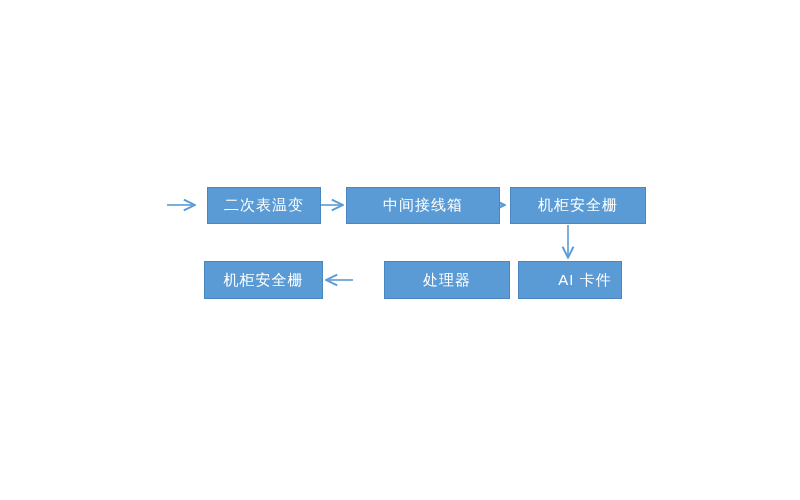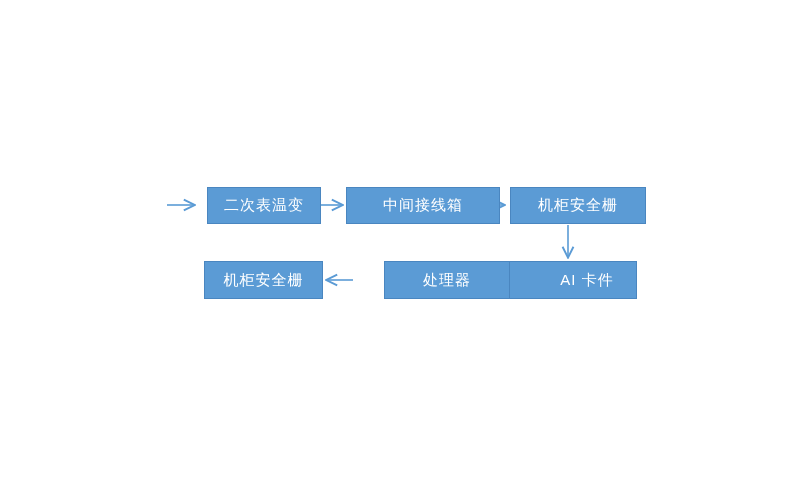--- a/index.html
+++ b/index.html
@@ -28,21 +28,21 @@
     text-align: center;
     letter-spacing: 1px;
     user-select: none;
   }
   
   .n-primary   { left: 36px;  top: 187px; width: 130px; height: 37px; }
   .n-secondary { left: 198px; top: 187px; width: 114px; height: 37px; margin-left: 9px; }
   .n-junction  { left: 346px; top: 187px; width: 154px; height: 37px; }
   .n-barrier   { left: 510px; top: 187px; width: 136px; height: 37px; }
   
-  .n-aicard    { left: 507px; top: 261px; width: 130px; height: 38px; padding-left: 30px; }
+  .n-aicard    { left: 518px; top: 261px; width: 104px; height: 38px; padding-left: 30px; }
   .n-processor { left: 354px; top: 261px; width: 126px; height: 38px; margin-left: 30px; }
   .n-display   { left: 204px; top: 261px; width: 119px; height: 38px; }
 
   svg.arrows {
     position: absolute;
     left: 0; top: 0;
     width: 800px;
     height: 500px;
     pointer-events: none;
   }

